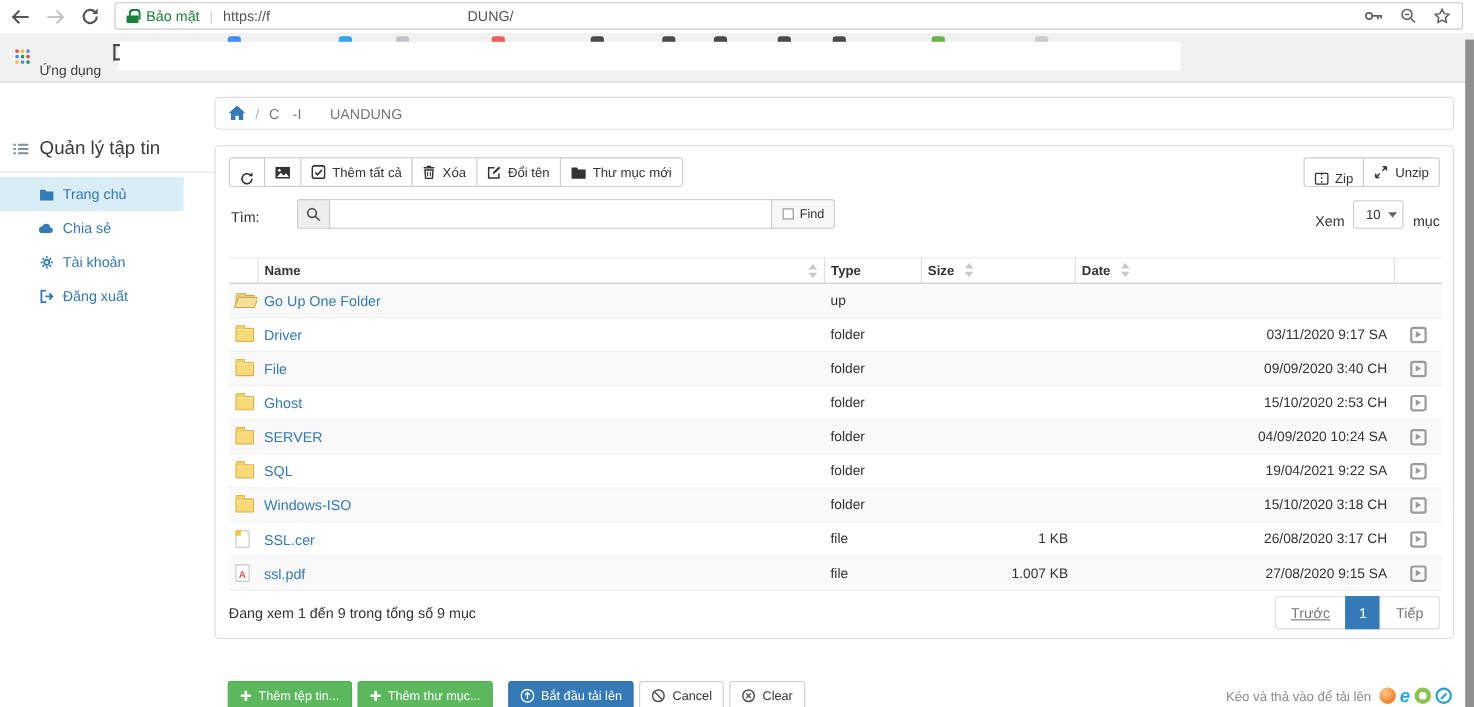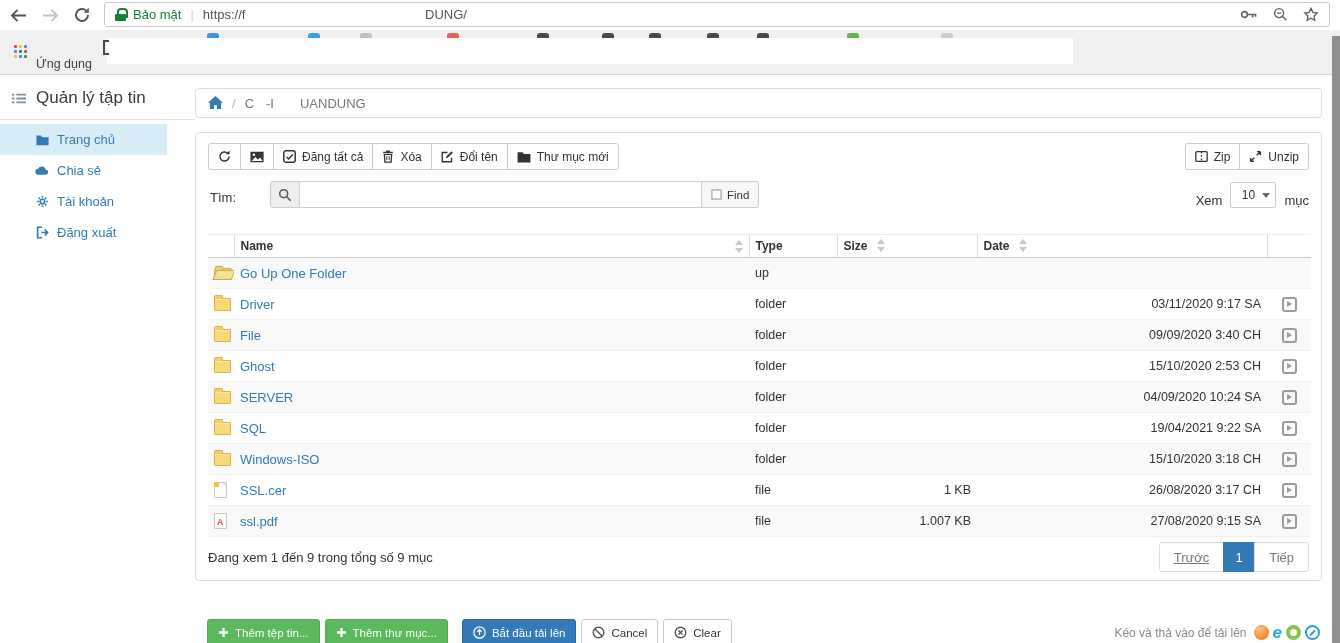--- a/index.html
+++ b/index.html
@@ -31,42 +31,42 @@
   .apps span { width:3px; height:3px; border-radius:1px; }
   .apps-label { position:absolute; left:36px; top:12px; height:44px; line-height:44px; font-size:12.5px; color:#3c4043; cursor:pointer; }
   .stub { position:absolute; top:33px; width:12px; height:6px; border-radius:3px 3px 0 0; z-index:1; }
   .bracket { position:absolute; left:103px; top:40px; width:6px; height:15px; border:2px solid #4a4a4a; border-right:none; z-index:3; }
   .redact { position:absolute; left:107px; top:38px; width:966px; height:26px; background:#fff; z-index:2; }
 
   .scrollstrip { position:absolute; left:1332px; top:36px; width:8px; height:607px; background:#8f8f8f; z-index:5; }
 
   
   .sidebar { position:absolute; left:0; top:75px; width:195px; }
-  .sb-title { display:flex; align-items:center; gap:10px; padding:13px 0 11px 12px; border-bottom:1px solid #e3e3e3; }
+  .sb-title { display:flex; align-items:center; gap:10px; padding:13px 0 11px 12px; border-bottom:1px solid #e3e3e3;margin-top:37px; }
   .sb-title-text { font-size:17px; color:#3a3a3a; }
   .sb-items { padding-top:4px; }
   .sb-item { height:31px; display:flex; align-items:center; gap:8px; padding-left:35px; color:#337ab7; font-size:13px; cursor:pointer; }
   .sb-item.active { background:#d9edf7; width:167px; }
   .sb-ic { display:inline-flex; width:14px; justify-content:center; }
 
   
   .breadcrumb { position:absolute; left:195px; top:88px; width:1127px; height:30px; background:#fff;
                 border:1px solid #ddd; border-radius:4px; display:flex; align-items:center; padding:0 12px; }
   .bc-sep { color:#b0b0b0; margin:0 9px; }
   .bc-seg { color:#777; font-size:13px; }
   .bc-g1 { margin-right:12px; } .bc-g2 { margin-right:26px; }
 
   
   .panel { position:absolute; left:195px; top:132px; width:1127px; background:#fff; border:1px solid #ddd; border-radius:4px; padding:10px 12px 8px; }
 
   .toolbar { display:flex; justify-content:space-between; }
   .btn-group { display:inline-flex; }
   .tbtn { height:27px; border:1px solid #ccc; background:#fff; display:inline-flex; align-items:center; gap:6px;
           padding:0 9px; font-size:12px; color:#333; margin-left:-1px; cursor:pointer; white-space:nowrap; }
-  .btn-group .tbtn:first-child { margin-left:0; border-radius:3px 0 0 3px; }
+  .btn-group .tbtn:first-child { margin-left:0; border-radius:3px 0 0 3px;align-items:flex-end; }
   .btn-group .tbtn:last-child { border-radius:0 3px 3px 0; }
   .btn-group .tbtn:only-child { border-radius:3px; }
 
   .search-row { display:flex; align-items:center; margin-top:11px; }
   .search-label { width:62px; font-size:13px; color:#333; padding-left:2px; align-self:flex-end; padding-bottom:3px; }
   .igroup { display:flex; align-items:stretch; }
   .iaddon { width:30px; border:1px solid #ccc; background:#eee; display:flex; align-items:center; justify-content:center; border-radius:3px 0 0 3px; }
   .search-input { width:402px; height:27px; border:1px solid #ccc; border-left:none; padding:0 8px; font-size:13px;
                   font-family:inherit; outline:none; border-radius:0; }
   .find-btn { height:27px; border:1px solid #ccc; background:#f7f7f7; display:inline-flex; align-items:center; gap:5px;
@@ -297,21 +297,21 @@
               <rect x="0.5" y="0.5" width="15" height="12" fill="#333"></rect>
               <circle cx="4.5" cy="4" r="1.4" fill="#fff"></circle>
               <path d="M2 11l4-4.5 3 3 2.5-2.5 3 4z" fill="#fff"></path>
             </svg>
           </button>
         <button class="tbtn">
           <svg width="13" height="13" viewBox="0 0 16 16">
               <rect x="1" y="1" width="14" height="14" rx="2.5" fill="none" stroke="#333" stroke-width="1.8"></rect>
               <path d="M4.5 8.5L7 11l5-5.5" fill="none" stroke="#333" stroke-width="1.8"></path>
             </svg>
-          <span>Đăng tất cả</span>
+          <span>Thêm tất cả</span>
           </button>
         <button class="tbtn">
           <svg width="12" height="13" viewBox="0 0 14 16">
               <path d="M1 3h12M5.5 3V1.5h3V3" stroke="#333" stroke-width="1.6" fill="none"></path>
               <path d="M2.5 5.5l.7 9.5h7.6l.7-9.5z" fill="none" stroke="#333" stroke-width="1.6"></path>
               <path d="M5.5 7.5v5M8.5 7.5v5" stroke="#333" stroke-width="1.2"></path>
             </svg>
           <span>Xóa</span>
           </button>
         <button class="tbtn">

